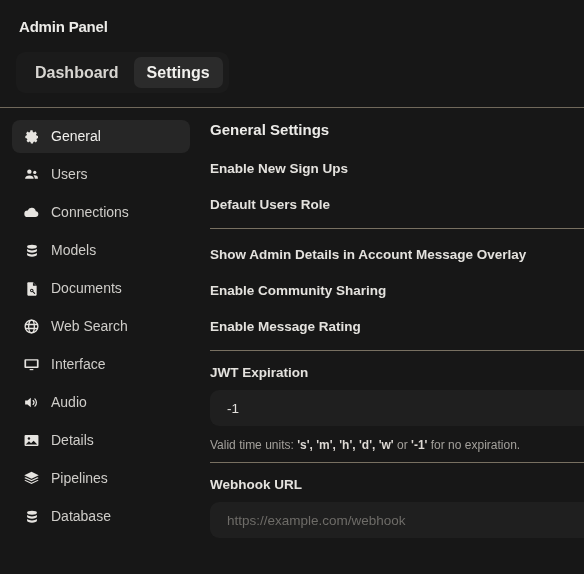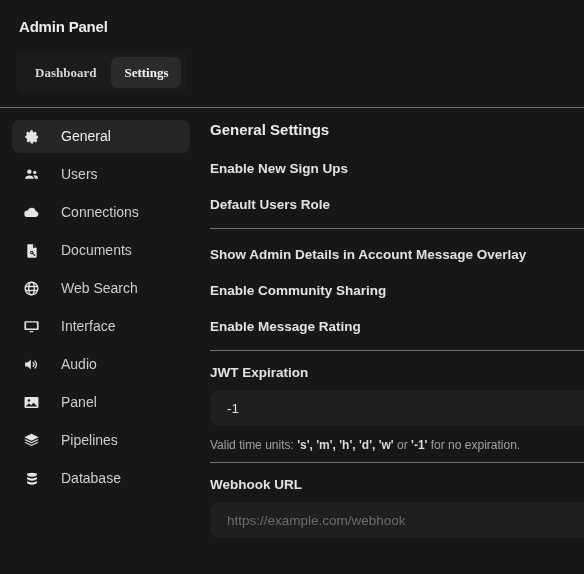--- a/index.html
+++ b/index.html
@@ -45,31 +45,31 @@
     margin-top: 12px;
     display: inline-flex;
     align-items: center;
     gap: 2px;
     background: #1b1b1b;
     border-radius: 9px;
     padding: 5px 6px;
   }
 
   .tab {
-    font-size: 13px;
+    font-size: 16px;
     font-weight: bold;
     color: #d8d6d2;
     padding: 7px 13px;
     border-radius: 7px;
     line-height: 17px;
     cursor: pointer;
     white-space: nowrap;
     background: transparent;
     border: none;
-    font-family: Liberation Serif, serif;
+    font-family: Liberation Sans, sans-serif;
   }
 
   .tab.active {
     background: #2b2b2b;
     color: #f2f1ee;
     text-align: right;
   }
 
   .header-rule {
     height: 1px;
@@ -94,21 +94,21 @@
     padding: 12px 10px 0 12px;
     display: flex;
     flex-direction: column;
     gap: 5px;
     overflow: hidden;
   }
 
   .side-item {
     display: flex;
     align-items: center;
-    gap: 21px;
+    gap: 11px;
     height: 33px;
     padding: 0 11px;
     border-radius: 8px;
     cursor: pointer;
     color: #cfcdc9;
     font-size: 14px;
     line-height: 17px;
     white-space: nowrap;
     flex: 0 0 auto;
   }
@@ -249,20 +249,30 @@
 
       <div class="side-item">
         <span class="ico">
           <svg width="17" height="17" viewBox="0 0 24 24" fill="currentColor">
             <path d="M6.4 18.5h11.1a4.2 4.2 0 00.6-8.35A6 6 0 006.6 9.2a4.65 4.65 0 00-.2 9.3z"></path>
           </svg>
         </span>
         <span>Connections</span>
       </div>
 
+      <div class="side-item">
+        <span class="ico">
+          <svg width="16" height="16" viewBox="0 0 24 24" fill="currentColor">
+            <ellipse cx="12" cy="5.6" rx="7.4" ry="2.9"></ellipse>
+            <path d="M4.6 9.1v2.6c0 1.6 3.3 2.9 7.4 2.9s7.4-1.3 7.4-2.9V9.1c-1.5 1.3-4.3 2-7.4 2s-5.9-.7-7.4-2z"></path>
+            <path d="M4.6 15.1v2.6c0 1.6 3.3 2.9 7.4 2.9s7.4-1.3 7.4-2.9v-2.6c-1.5 1.3-4.3 2-7.4 2s-5.9-.7-7.4-2z"></path>
+          </svg>
+        </span>
+        <span>Models</span>
+      </div>
 
       <div class="side-item">
         <span class="ico">
           <svg width="16" height="16" viewBox="0 0 24 24" fill="currentColor">
             <path d="M13.5 2H6.2A1.2 1.2 0 005 3.2v17.6A1.2 1.2 0 006.2 22h11.6a1.2 1.2 0 001.2-1.2V7.6L13.5 2z"></path>
             <path d="M13.4 2.4v4.8h5" fill="#171717"></path>
             <circle cx="11.6" cy="14.3" r="2.6" fill="#171717"></circle>
             <circle cx="11.6" cy="14.3" r="1.2" fill="currentColor"></circle>
             <path d="M13.6 16.3l2.4 2.4" stroke="#171717" stroke-width="1.6" fill="none" stroke-linecap="round"></path>
           </svg>
@@ -304,21 +314,21 @@
       </div>
 
       <div class="side-item">
         <span class="ico">
           <svg width="17" height="17" viewBox="0 0 24 24" fill="currentColor">
             <path d="M3.6 4.4h16.8a1.4 1.4 0 011.4 1.4v12.4a1.4 1.4 0 01-1.4 1.4H3.6a1.4 1.4 0 01-1.4-1.4V5.8a1.4 1.4 0 011.4-1.4z"></path>
             <circle cx="8.4" cy="9.2" r="1.7" fill="#171717"></circle>
             <path d="M3.8 17.6l4.6-4.6 3 3 3.6-3.8 5.2 5.4z" fill="#171717"></path>
           </svg>
         </span>
-        <span>Panel</span>
+        <span>Details</span>
       </div>
 
       <div class="side-item">
         <span class="ico">
           <svg width="17" height="17" viewBox="0 0 24 24" fill="currentColor">
             <path d="M12 2.6L1.8 7.4 12 12.2l10.2-4.8z"></path>
             <path d="M12 14.2L3.6 10.3l-1.8.85L12 16l10.2-4.85-1.8-.85z"></path>
             <path d="M12 18L3.6 14.1l-1.8.85L12 19.8l10.2-4.85-1.8-.85z"></path>
           </svg>
         </span>

